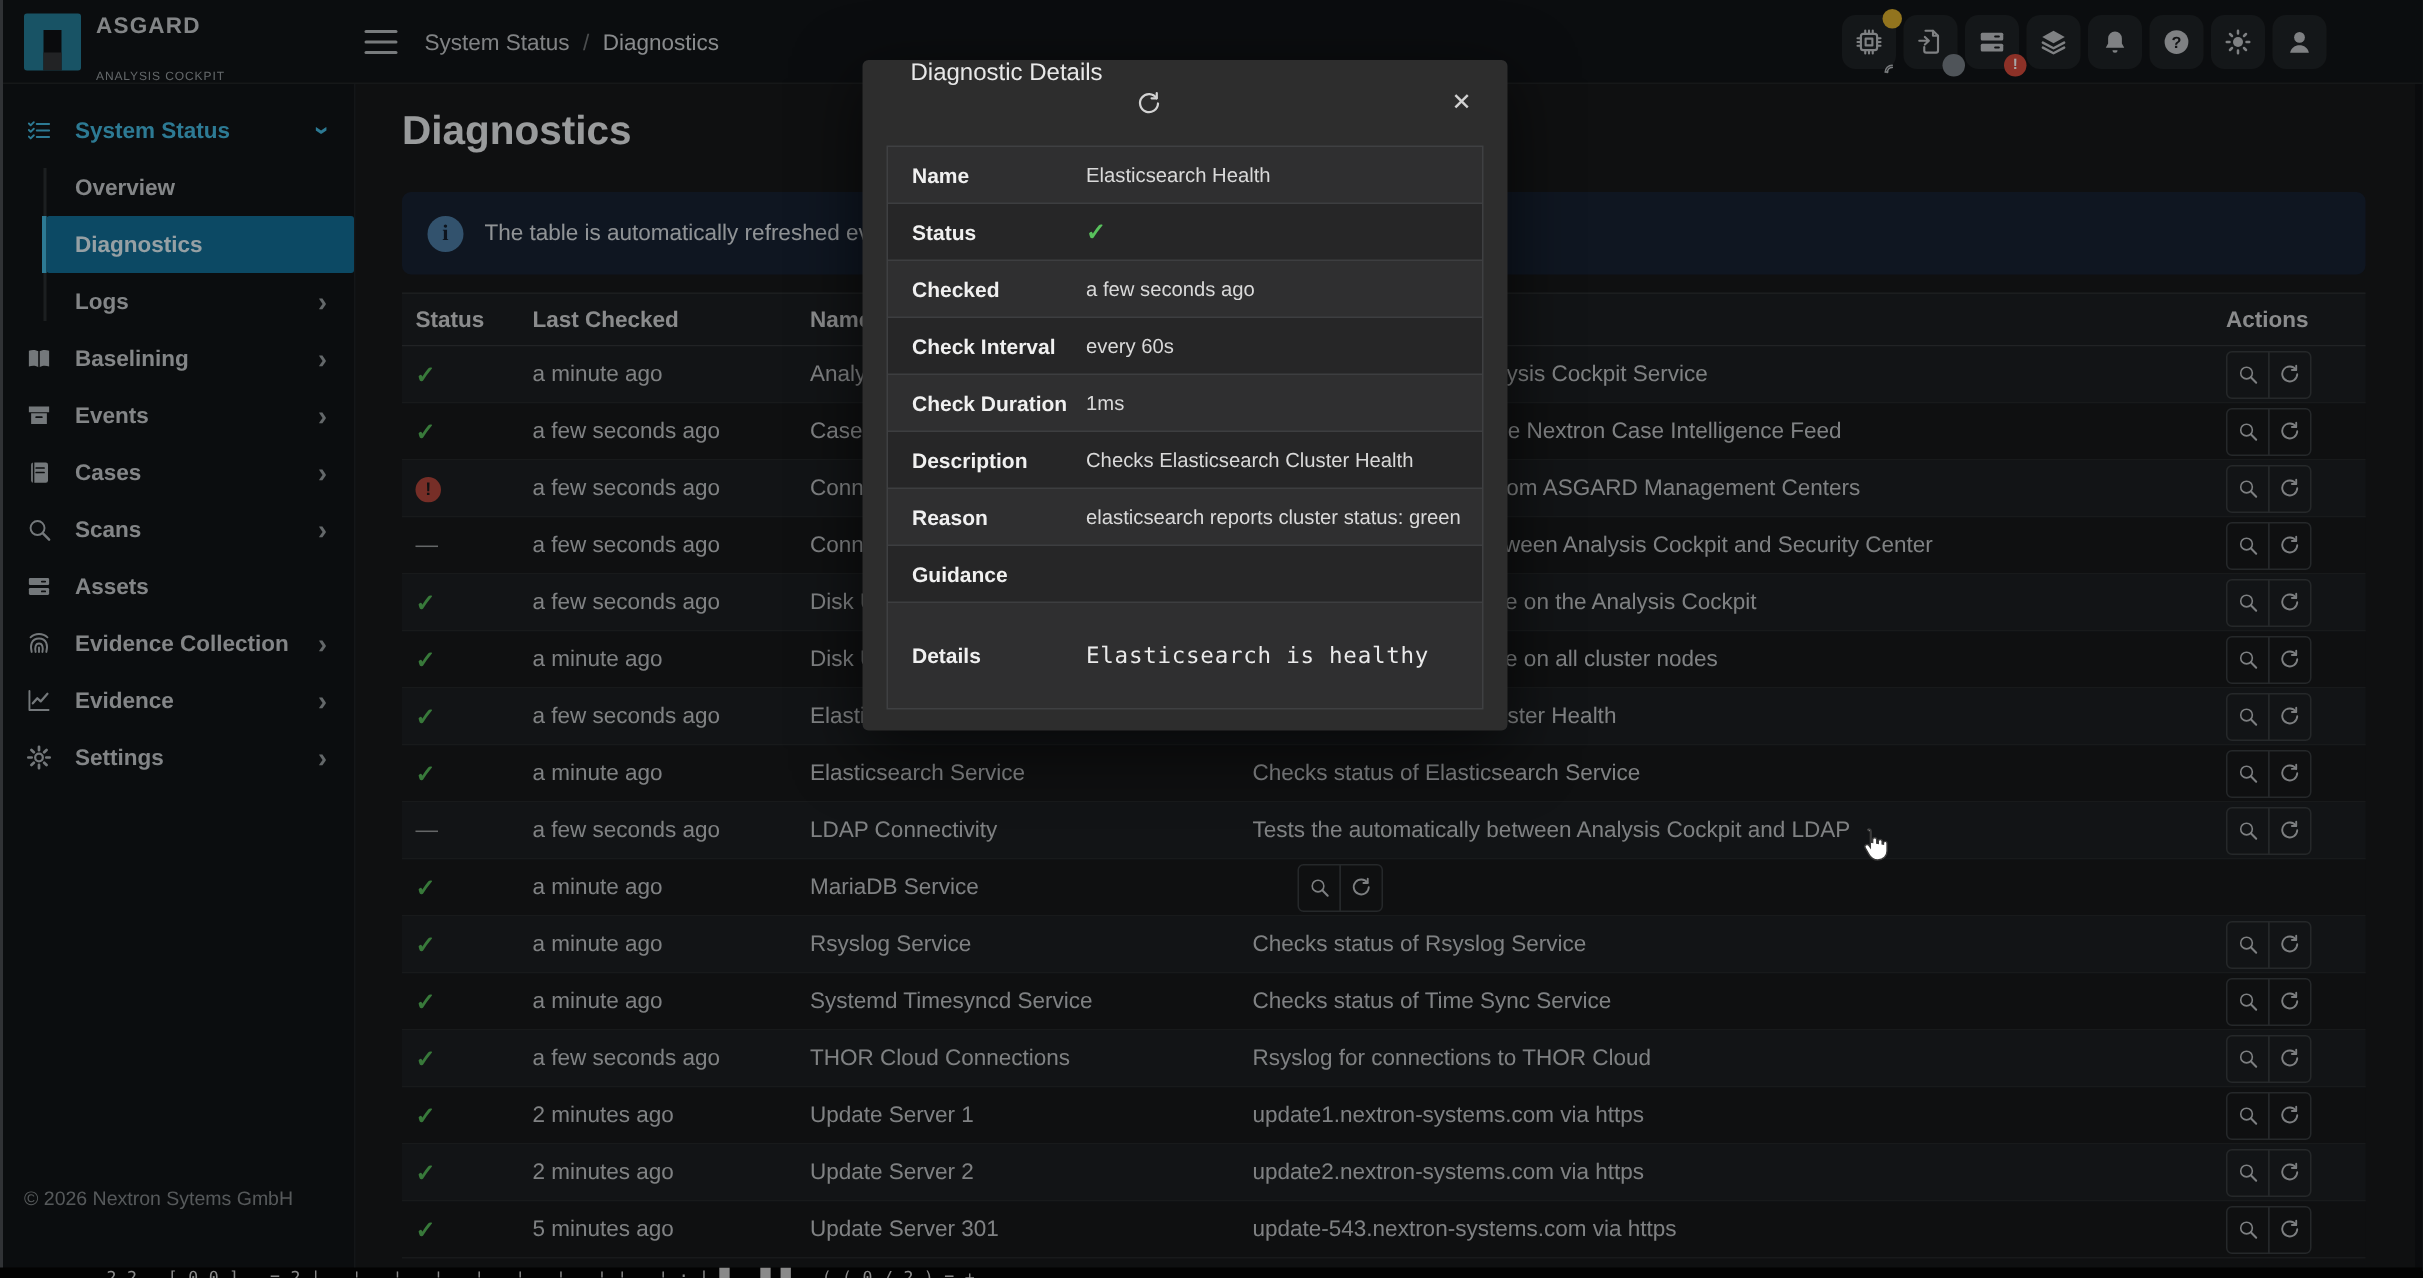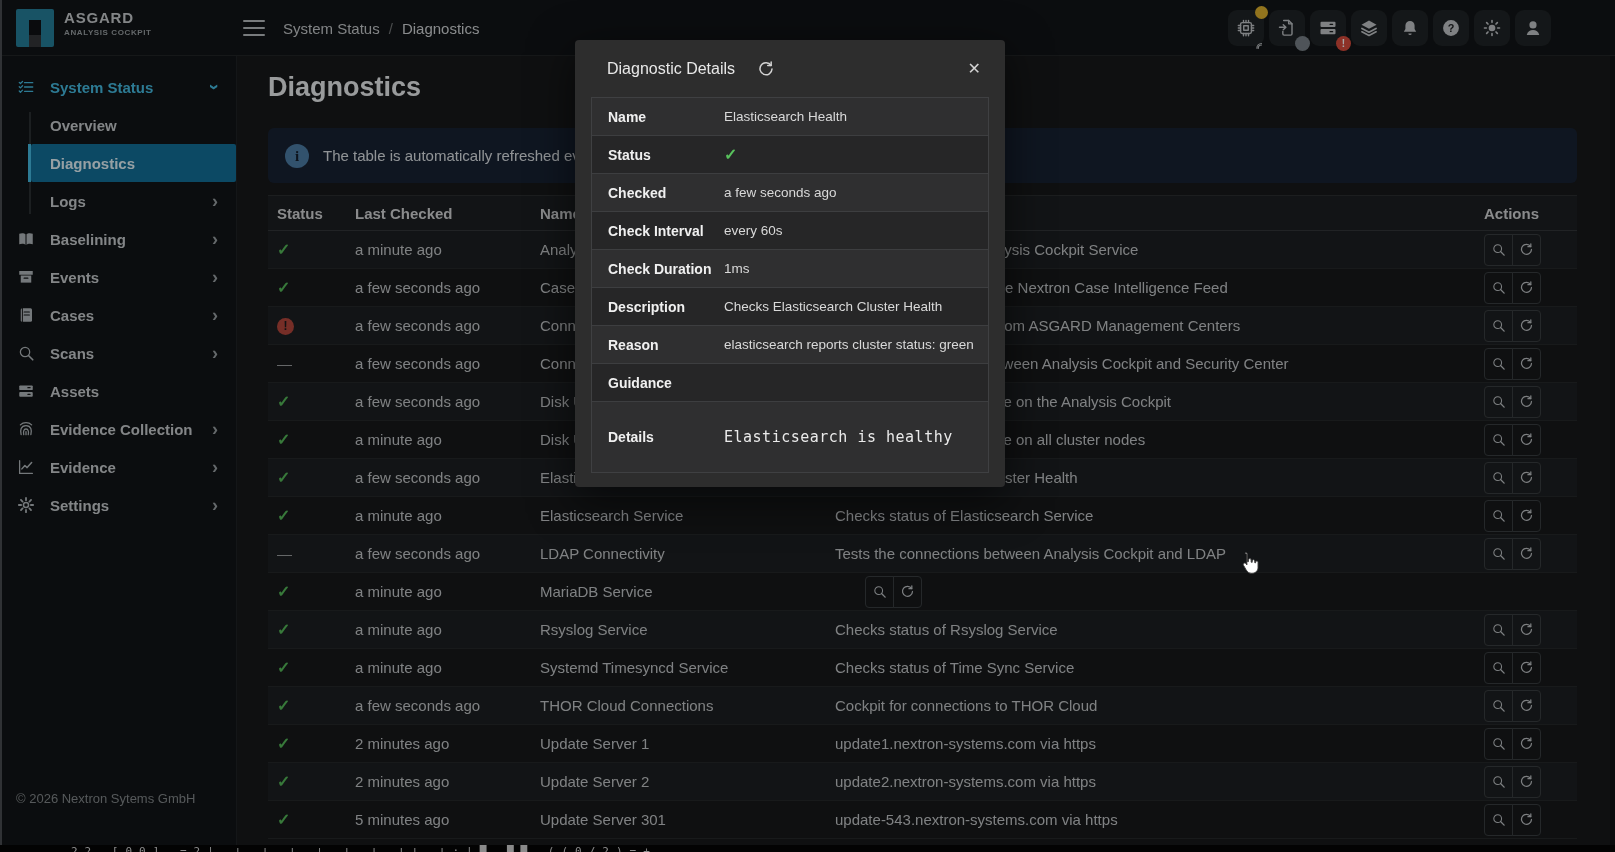--- a/index.html
+++ b/index.html
@@ -7,21 +7,21 @@
   body { position:relative; background:#17191b; font-family:"Liberation Sans",sans-serif; cursor:default; }
   button { font-family:inherit; }
 
   
   .topbar { position:absolute; left:0; top:0; right:0; height:56px; background:#121517; border-bottom:1px solid #222527; z-index:2; }
   .brand { position:absolute; left:16px; top:9px; display:flex; gap:10px; align-items:flex-start; }
   .logo { width:38px; height:38px; background:#26809c; border-radius:2px; position:relative; overflow:hidden; }
   .logo .n1 { position:absolute; left:13px; top:11px; width:12px; height:27px; background:#101214; }
   .logo .n2 { position:absolute; left:13px; bottom:0; width:12px; height:12px; background:#35373a; }
   .brand-name { font-size:15px; font-weight:700; color:#c9cdd0; letter-spacing:0.8px; }
-  .brand-sub { font-size:8px; font-weight:700; color:#9aa0a4; letter-spacing:0.6px; margin-top:2px; }
+  .brand-sub { font-size:8px; font-weight:400; color:#9aa0a4; letter-spacing:0.6px; margin-top:20px; }
   .hamburger { position:absolute; left:243px; top:20px; width:22px; height:16px; background:none; border:none; display:flex; flex-direction:column; justify-content:space-between; cursor:pointer; }
   .hamburger span { display:block; height:2px; background:#b9bdc0; border-radius:1px; }
   .breadcrumb { position:absolute; left:283px; top:0; height:56px; display:flex; align-items:center; font-size:15px; color:#c6c9cc; gap:9px; }
   .breadcrumb a { color:#c6c9cc; text-decoration:none; cursor:pointer; }
   .breadcrumb .sep { color:#737779; }
   .breadcrumb .cur { color:#d3d6d9; }
   .top-actions { position:absolute; right:64px; top:10px; display:flex; gap:5px; }
   .tbtn { position:relative; width:36px; height:36px; background:#202427; border:none; border-radius:9px; color:#c3c7ca; display:flex; align-items:center; justify-content:center; cursor:pointer; }
   .ticon svg { width:20px; height:20px; display:block; }
   .textra { position:absolute; right:-3px; bottom:-4px; color:#b9bdc0; }
@@ -71,21 +71,21 @@
   .stat.v-error::before { content:"!"; display:inline-block; width:17px; height:17px; border-radius:50%; background:var(--error); color:#1b1b1d; font-weight:700; text-align:center; line-height:17px; font-size:12px; }
   .td.c-actions { display:flex; padding-left:39px; overflow:visible; }
   .abtn { width:29px; height:32px; background:transparent; border:1px solid #3a3e41; color:#c0c4c7; display:flex; align-items:center; justify-content:center; cursor:pointer; padding:0; }
   .abtn:first-child { border-radius:4px 0 0 4px; }
   .abtn:last-child { border-radius:0 4px 4px 0; margin-left:-1px; }
   .ai svg { width:15px; height:15px; display:block; }
 
   
   .overlay { position:absolute; inset:0; background:rgba(0,0,0,0.35); z-index:10; }
   .modal { position:absolute; left:575px; top:40px; width:430px; height:447px; background:#2d2d2d; border-radius:4px; box-shadow:0 12px 45px rgba(0,0,0,0.6); }
-  .mhead { height:57px; display:flex; align-items:center; padding:0 24px 0 32px; }
+  .mhead { height:57px; display:flex; padding:0 24px 0 32px; }
   .mtitle { font-size:16px; color:#e8e8e8; }
   .mrefresh { margin-left:22px; background:none; border:none; color:#d2d2d2; cursor:pointer; }
   .mrefresh svg { width:18px; height:18px; display:block; }
   .mclose { margin-left:auto; background:none; border:none; color:#d2d2d2; font-size:16px; cursor:pointer; }
   .mtable { margin:0 16px; border:1px solid #3f4042; }
   .mrow { display:grid; grid-template-columns:132px 1fr; min-height:38px; align-items:center; border-bottom:1px solid #3d3e40; font-size:14px; }
   .mrow:last-of-type { border-bottom:none; }
   .mrow:nth-of-type(odd) { background:#2f2f30; }
   .mrow:nth-of-type(even) { background:#262627; }
   .mlabel { padding-left:16px; font-weight:700; color:#f0f0f0; }
@@ -570,21 +570,21 @@
                 </svg>
               </span>
             </button>
           </div>
         </div>
 
         <div class="trow">
           <div class="td c-status"><span class="stat v-none"></span></div>
           <div class="td c-checked">a few seconds ago</div>
           <div class="td c-name">LDAP Connectivity</div>
-          <div class="td c-desc">Tests the connections between Analysis Cockpit and LDAP</div>
+          <div class="td c-desc">Tests the automatically between Analysis Cockpit and LDAP</div>
           <div class="td c-actions">
             <button class="abtn">
               <span class="ai">
                 <svg viewBox="0 0 24 24" fill="none" stroke="currentColor" stroke-width="1.7" stroke-linecap="round" stroke-linejoin="round">
                   <circle cx="10.7" cy="10.7" r="6.2"></circle>
                   <path d="M15.3 15.3 21 21" stroke-width="2.2"></path>
                 </svg>
               </span>
             </button>
             <button class="abtn">
@@ -669,21 +669,21 @@
                 </svg>
               </span>
             </button>
           </div>
         </div>
 
         <div class="trow">
           <div class="td c-status"><span class="stat v-ok"></span></div>
           <div class="td c-checked">a few seconds ago</div>
           <div class="td c-name">THOR Cloud Connections</div>
-          <div class="td c-desc">Cockpit for connections to THOR Cloud</div>
+          <div class="td c-desc">Rsyslog for connections to THOR Cloud</div>
           <div class="td c-actions">
             <button class="abtn">
               <span class="ai">
                 <svg viewBox="0 0 24 24" fill="none" stroke="currentColor" stroke-width="1.7" stroke-linecap="round" stroke-linejoin="round">
                   <circle cx="10.7" cy="10.7" r="6.2"></circle>
                   <path d="M15.3 15.3 21 21" stroke-width="2.2"></path>
                 </svg>
               </span>
             </button>
             <button class="abtn">

